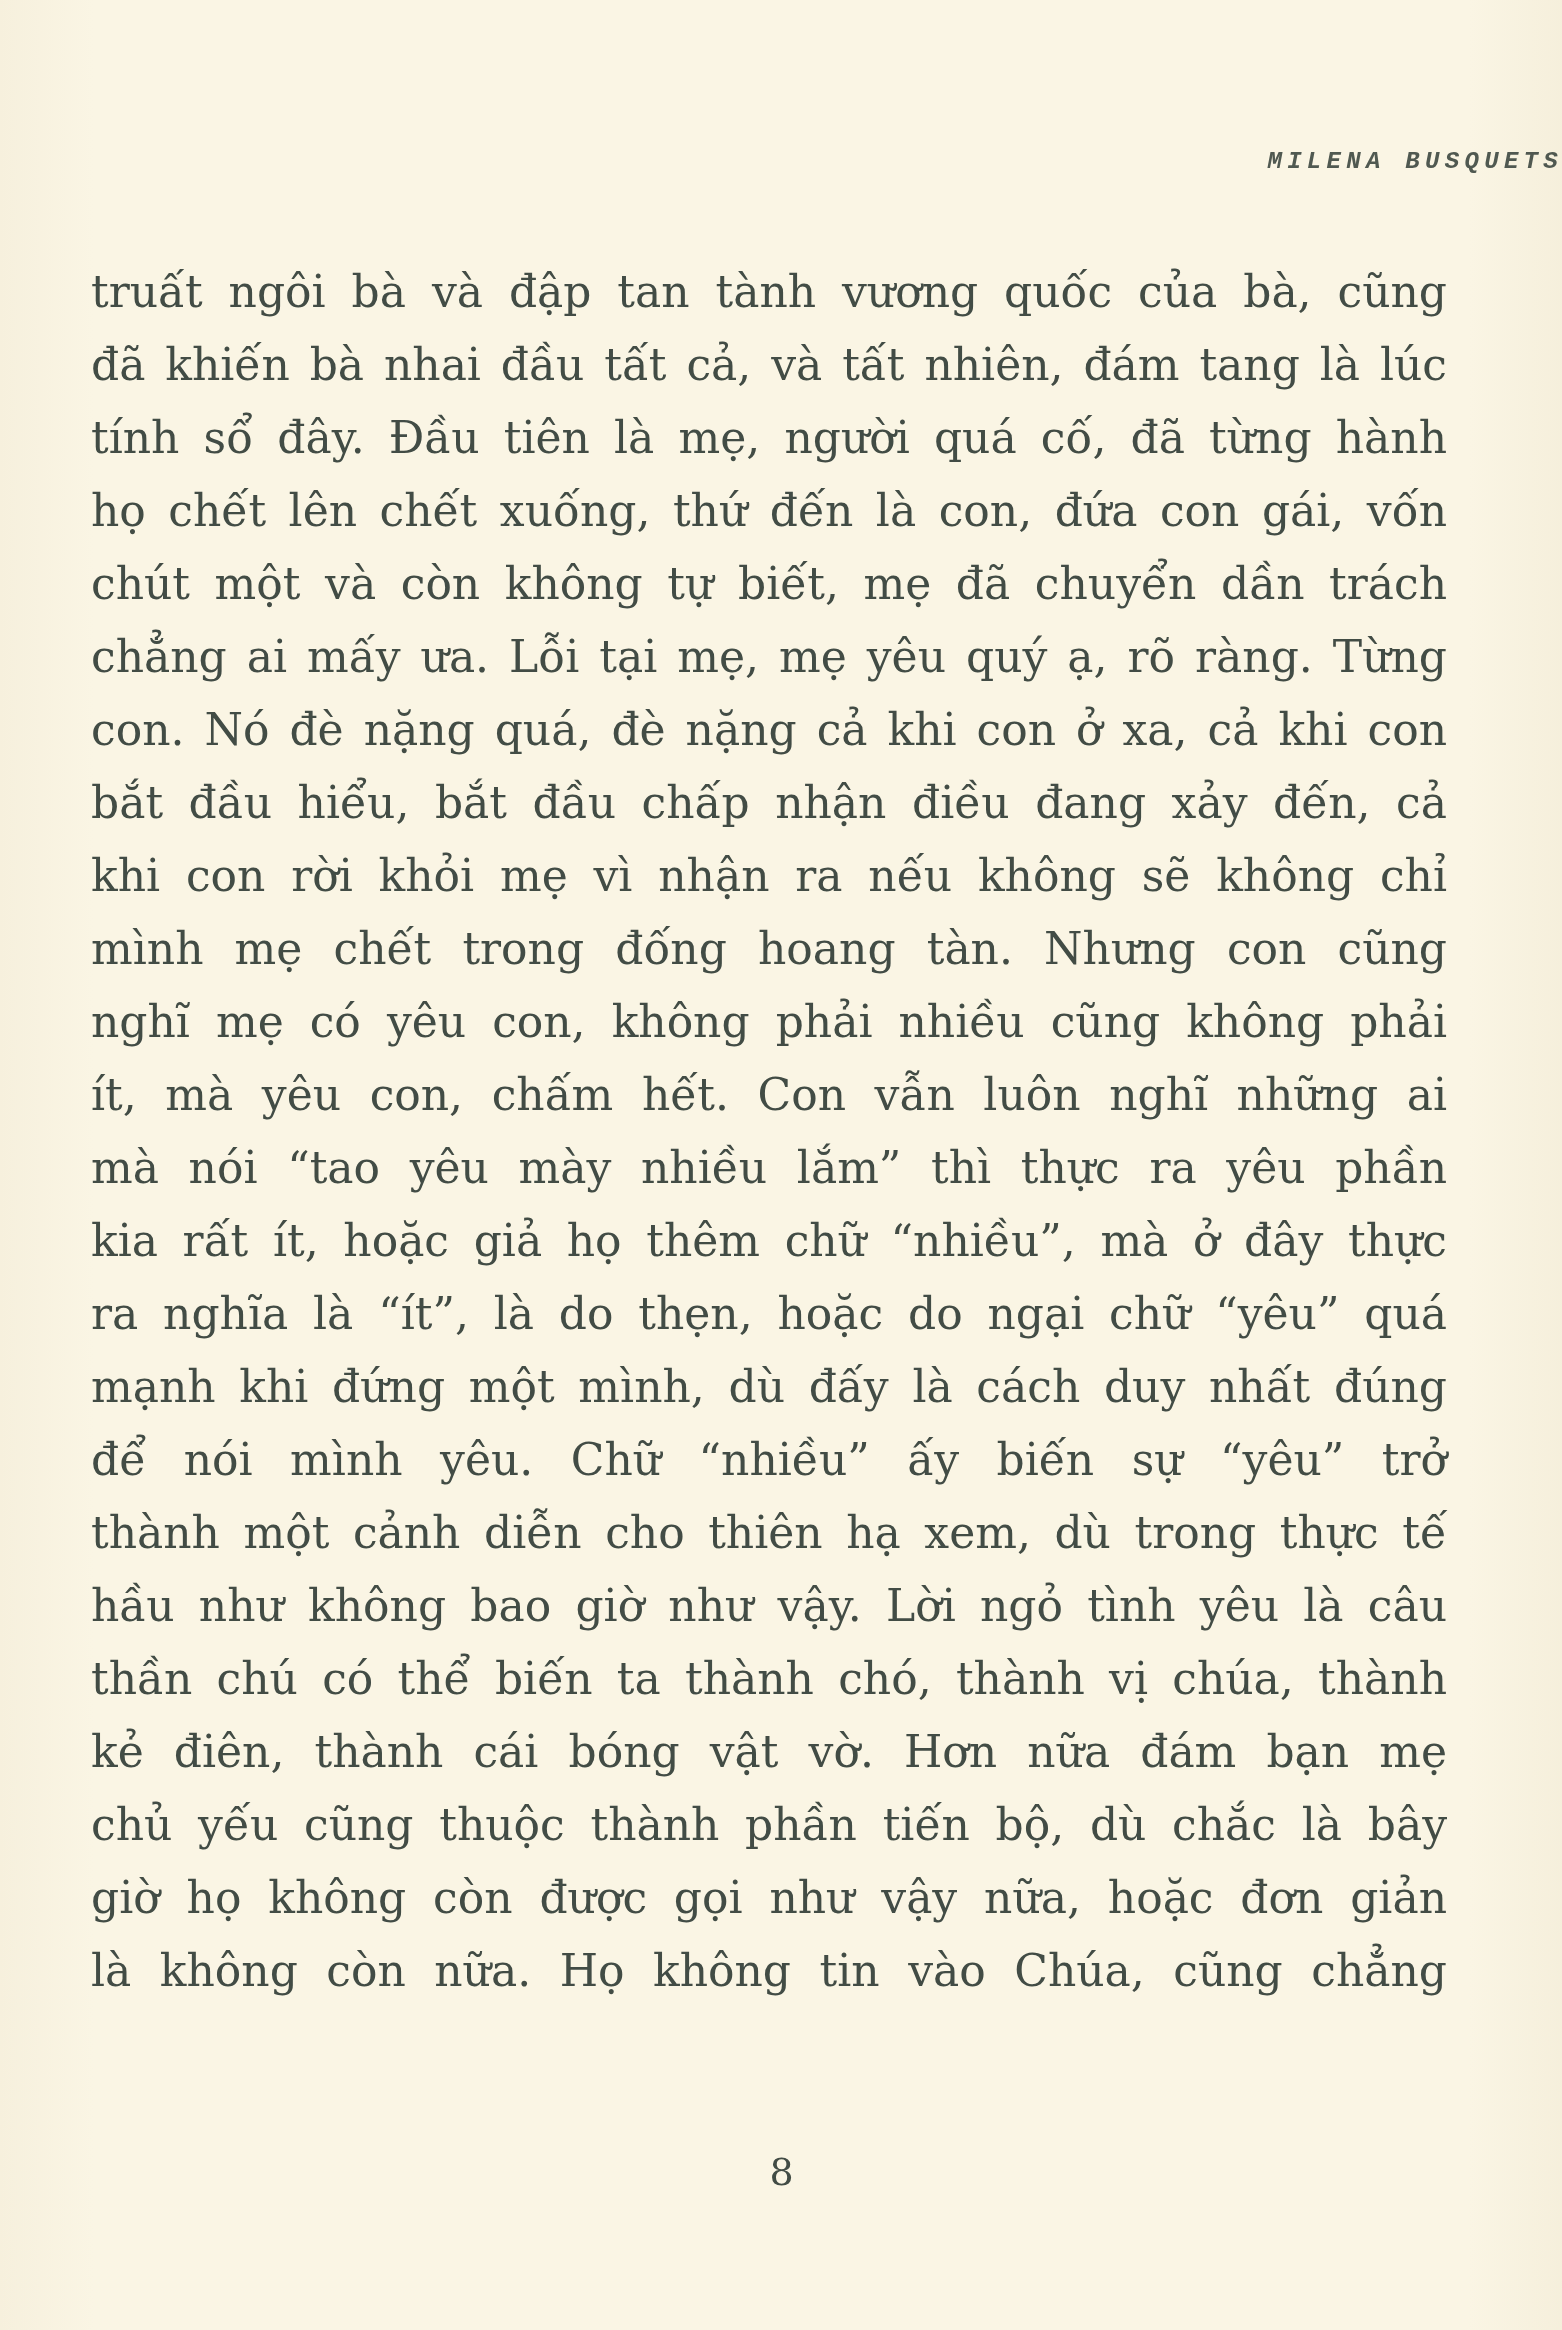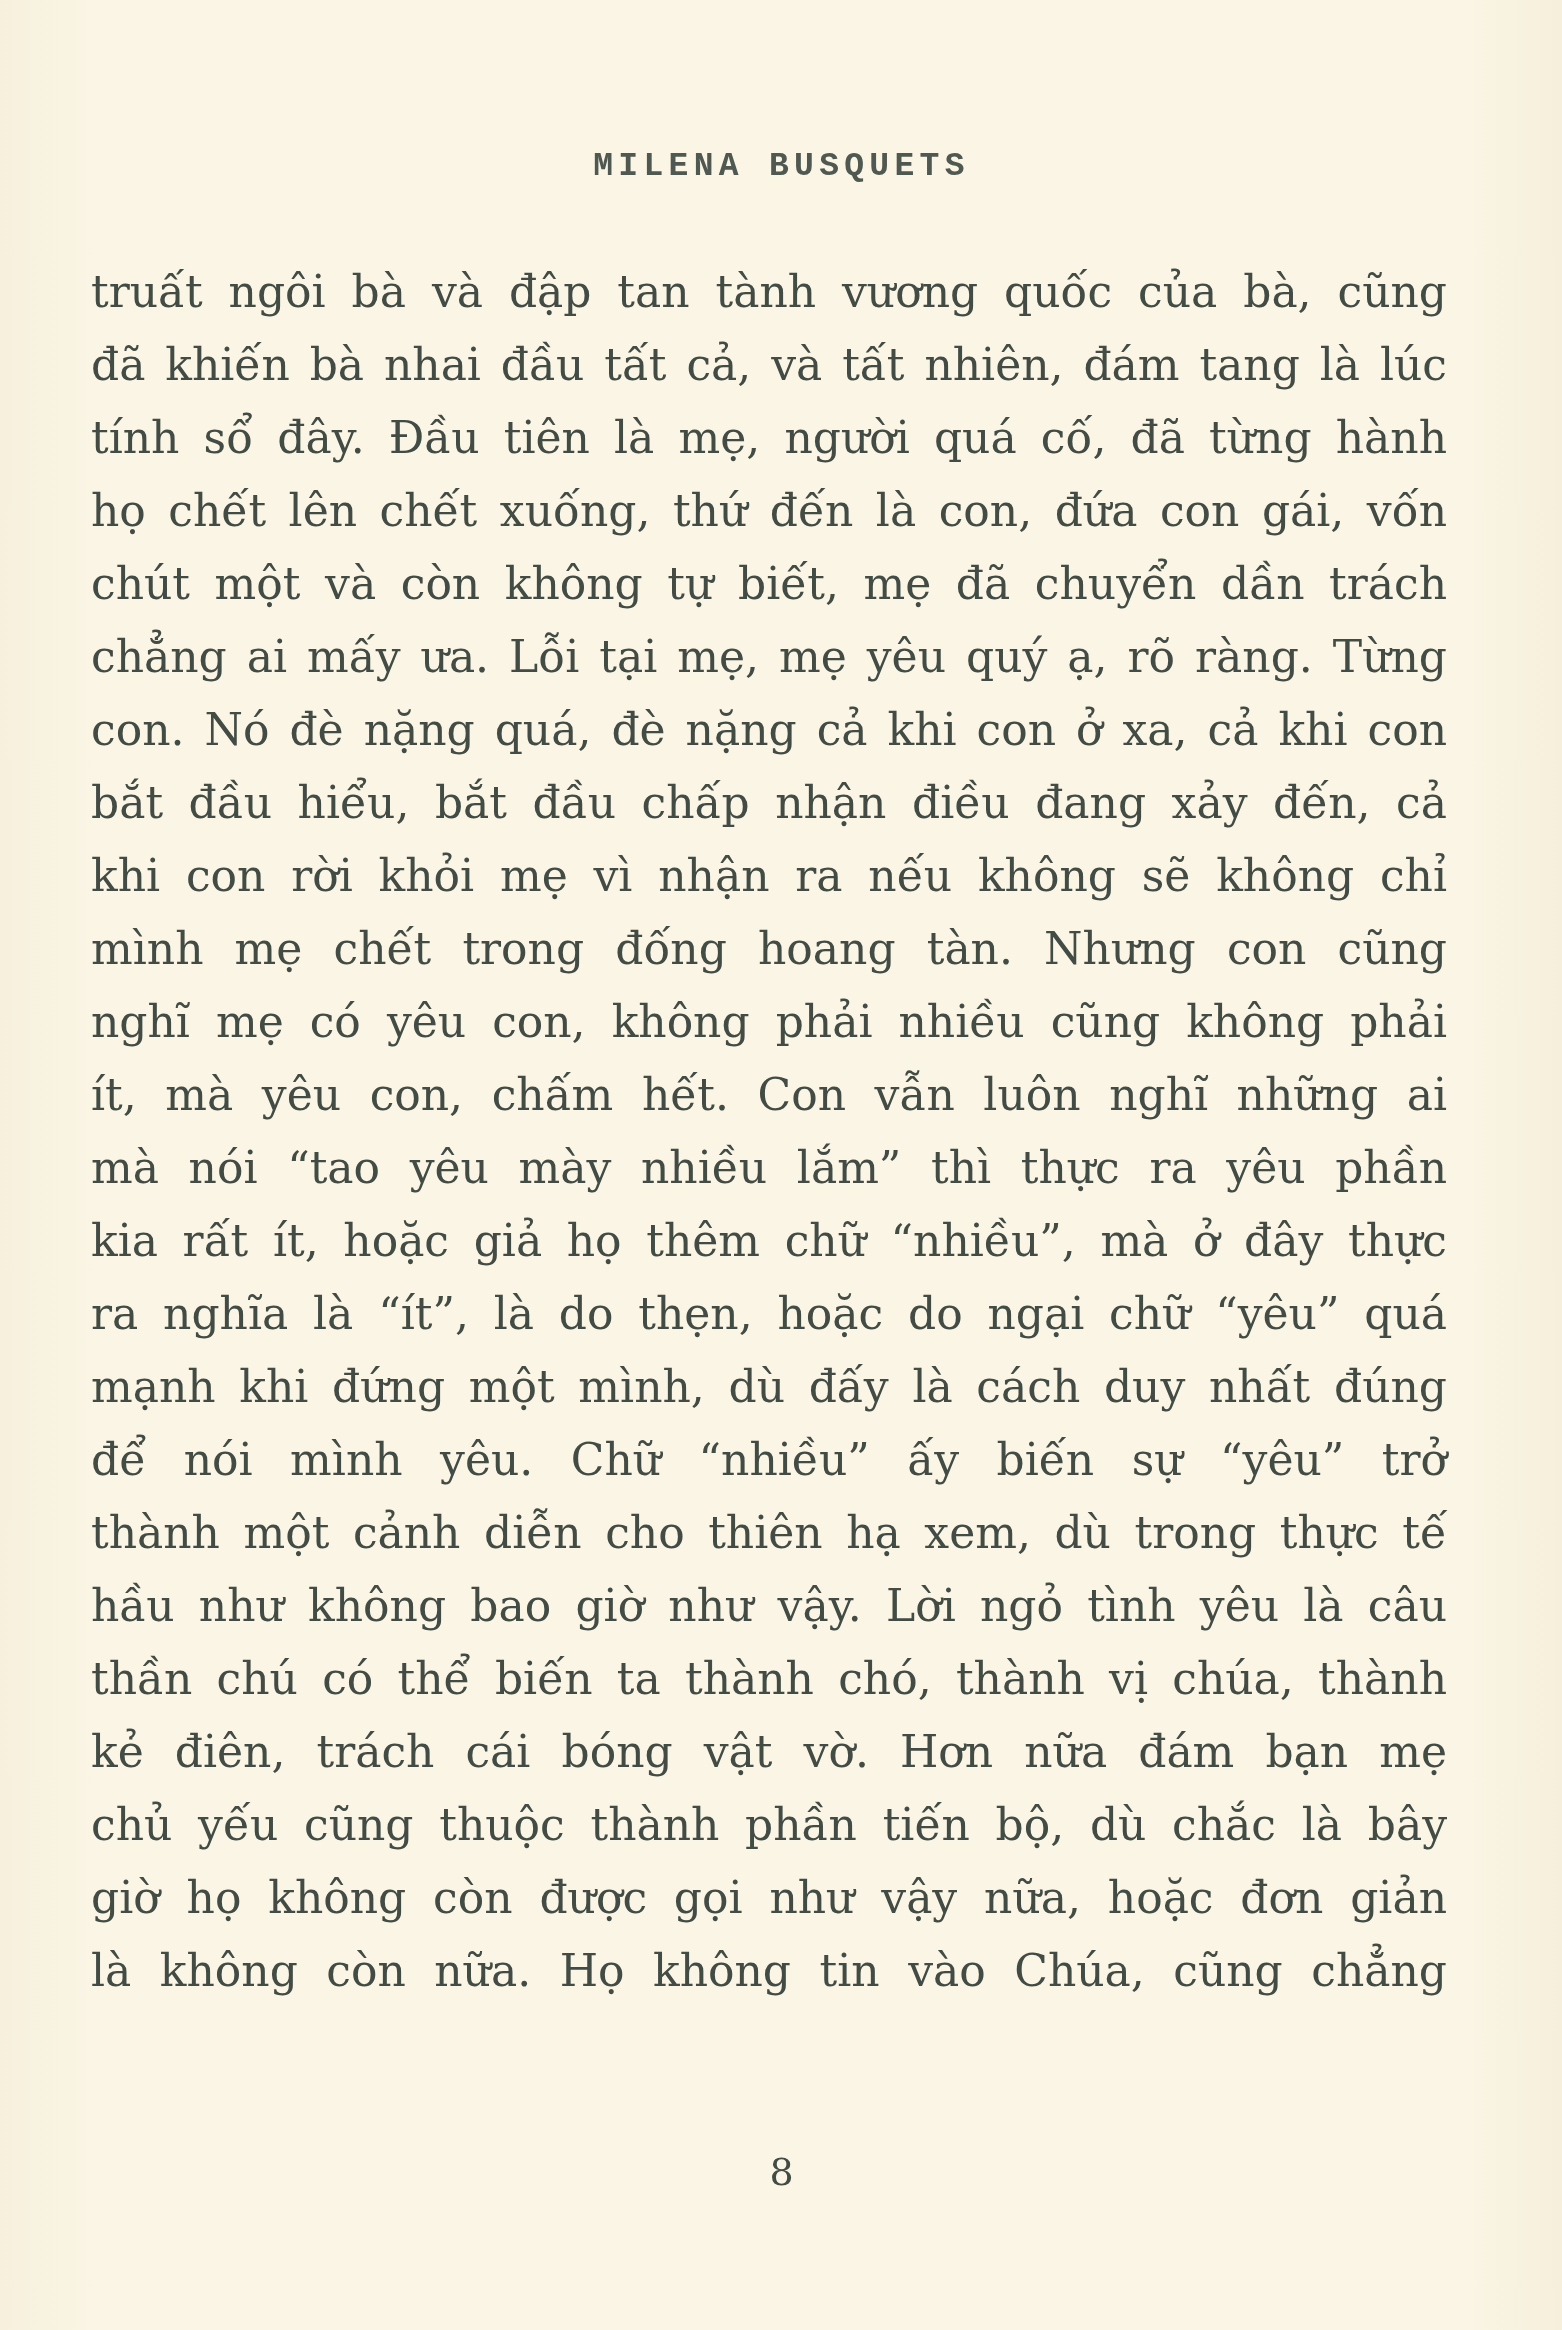--- a/index.html
+++ b/index.html
@@ -14,27 +14,28 @@
     height: 2330px;
     background: var(--paper);
     background-image: linear-gradient(90deg, rgba(235,225,200,0.25) 0%, rgba(255,253,245,0.0) 6%, rgba(255,253,245,0.0) 94%, rgba(235,225,200,0.3) 100%);
     overflow: hidden;
   }
   .running-head {
     position: absolute;
     top: 148px;
     left: 0;
     right: 0;
-    text-align: center;
+    text-align: right;
     font-family: "Liberation Mono", "DejaVu Sans Mono", monospace;
     font-weight: bold;
-    font-size: 33px;
+    font-size: 24px;
     letter-spacing: 5.3px;
     color: var(--ink);
     opacity: 0.92;
+    font-style: italic;
   }
   .body-text {
     position: absolute;
     top: 255px;
     left: 91px;
     width: 1356px;
     font-family: "DejaVu Serif", "Liberation Serif", serif;
     font-size: 44px;
     color: var(--ink);
   }
@@ -80,21 +81,21 @@
       <div class="line">nghĩ mẹ có yêu con, không phải nhiều cũng không phải</div>
       <div class="line">ít, mà yêu con, chấm hết. Con vẫn luôn nghĩ những ai</div>
       <div class="line">mà nói “tao yêu mày nhiều lắm” thì thực ra yêu phần</div>
       <div class="line">kia rất ít, hoặc giả họ thêm chữ “nhiều”, mà ở đây thực</div>
       <div class="line">ra nghĩa là “ít”, là do thẹn, hoặc do ngại chữ “yêu” quá</div>
       <div class="line">mạnh khi đứng một mình, dù đấy là cách duy nhất đúng</div>
       <div class="line">để nói mình yêu. Chữ “nhiều” ấy biến sự “yêu” trở</div>
       <div class="line">thành một cảnh diễn cho thiên hạ xem, dù trong thực tế</div>
       <div class="line">hầu như không bao giờ như vậy. Lời ngỏ tình yêu là câu</div>
       <div class="line">thần chú có thể biến ta thành chó, thành vị chúa, thành</div>
-      <div class="line">kẻ điên, trách cái bóng vật vờ. Hơn nữa đám bạn mẹ</div>
+      <div class="line">kẻ điên, thành cái bóng vật vờ. Hơn nữa đám bạn mẹ</div>
       <div class="line">chủ yếu cũng thuộc thành phần tiến bộ, dù chắc là bây</div>
       <div class="line">giờ họ không còn được gọi như vậy nữa, hoặc đơn giản</div>
       <div class="line">là không còn nữa. Họ không tin vào Chúa, cũng chẳng</div>
     </div>
 
   <div class="page-number">8</div>
 </div>
 
 
 </body></html>

